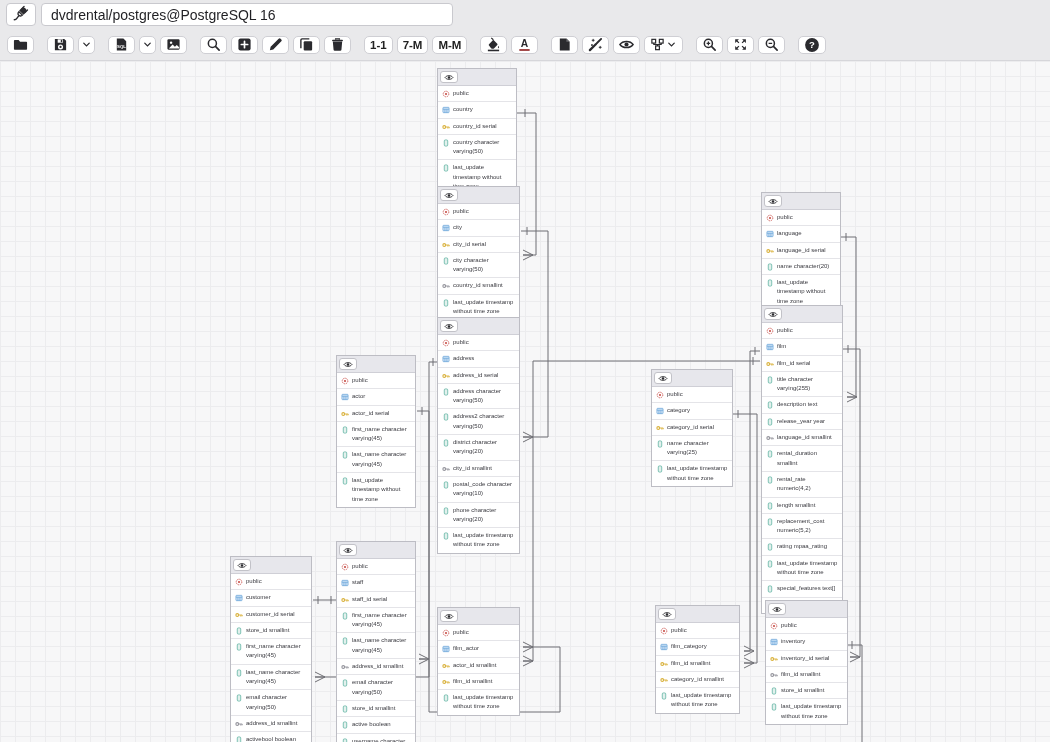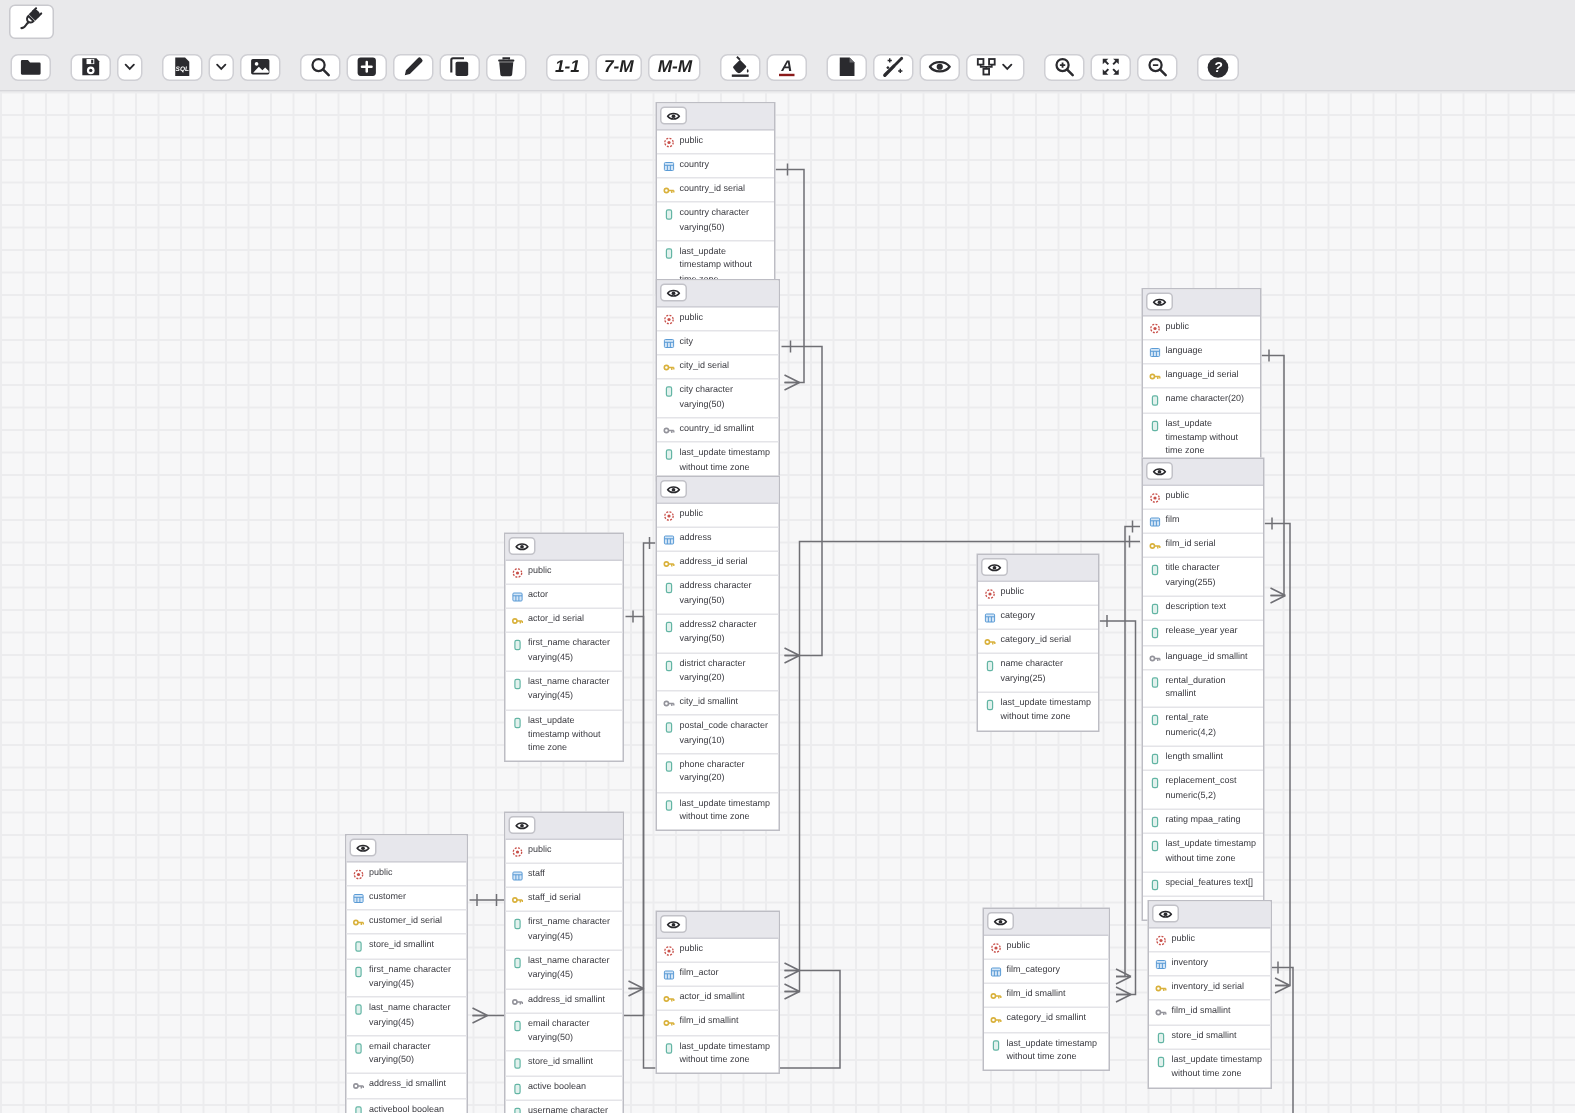--- a/index.html
+++ b/index.html
@@ -11,21 +11,21 @@
   
   .titlebar { height:29px; display:flex; align-items:center; padding:3px 6px; gap:5px; }
   .conn-box { width:30px; height:23px; background:#fff; border:1px solid #c9c9ce; border-radius:4px;
     display:flex; align-items:center; justify-content:center; }
   .title-box { width:412px; height:23px; background:#fff; border:1px solid #c9c9ce; border-radius:4px;
     display:flex; align-items:center; padding:0 9px; font-size:14px; color:#1f1f23; }
   
   .toolbar { height:31px; display:flex; align-items:center; padding:0 7px; gap:4px; }
   .tb-btn { height:18px; min-width:27px; background:#fff; border:1px solid #cfcfd4; border-radius:5px;
     display:flex; align-items:center; justify-content:center; gap:1px;
-    font-size:11.5px; font-weight:bold; color:#222; padding:0 5px; cursor:pointer;font-style:italic; }
+    font-size:11.5px; font-weight:bold; color:#222; padding:0 5px; cursor:pointer; }
   .tb-btn.narrow { min-width:17px; padding:0 2px; }
   .tb-btn.gap { margin-left:9px; }
   .tb-btn svg { display:block; }
   
   .canvas { position:absolute; left:0; top:60px; width:1050px; height:682px;
     background:#f7f7f8; border-top:1px solid #d6d6da;
     background-image:linear-gradient(#ececee 1px, transparent 1px),
                      linear-gradient(90deg,#ececee 1px, transparent 1px);
     background-size:15px 15px; }
   #wires { position:absolute; left:0; top:0; width:1050px; height:742px; z-index:1; pointer-events:none; }
@@ -49,20 +49,23 @@
   <div class="conn-box" id="plugbox">
       <span><svg width="18" height="18" viewBox="0 0 20 20">
           <g stroke="#2b2b2f" stroke-width="1.5" fill="none" stroke-linecap="round">
             <path d="M2.5 17.5c3.2 0 3-3 5-4"></path>
             <path d="M13.4 2.8 11.2 5M17.2 6.6 15 8.8"></path>
             <path d="M9 7.2l3.8 3.8 1.9-1.9a2.7 2.7 0 0 0-3.8-3.8z" fill="#2b2b2f"></path>
             <path d="M7.7 8.5l3.8 3.8a2.9 2.9 0 0 1-4.1.3 2.9 2.9 0 0 1 .3-4.1z"></path>
           </g>
         </svg></span>
     </div>
+  <div class="title-box">
+    <span>dvdrental/postgres@PostgreSQL 16</span>
+  </div>
 </div>
 
 <div class="toolbar" id="toolbar">
     <div class="tb-btn">
       <span>
         <svg width="15" height="15" viewBox="0 0 16 16">
           <path d="M1 4.2V12.8q0 .8.8.8h12.4q.8 0 .8-.8V5.8q0-.8-.8-.8H7.5L6 3.2H1.8Q1 3.2 1 4.2Z" fill="#2a2a2e"></path>
         </svg>
       </span>
     </div>

